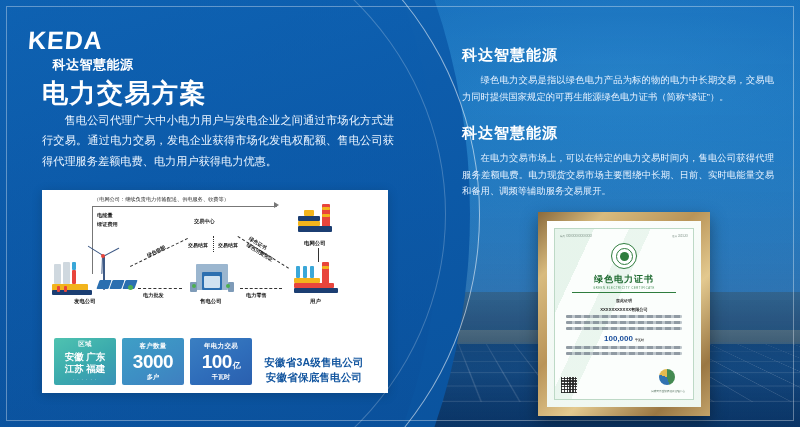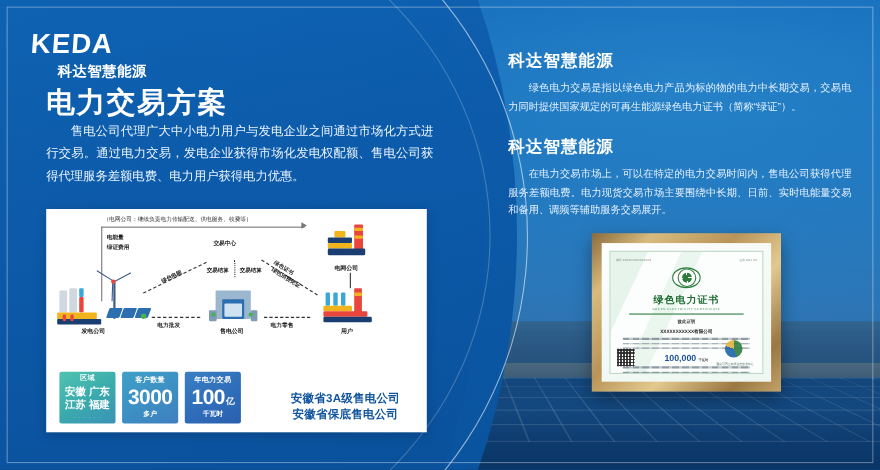--- a/index.html
+++ b/index.html
@@ -162,21 +162,21 @@
 
   
   .ic{ position:absolute; }
   .stack{ position:absolute; border-radius:1px; }
 
   .cap{ position:absolute; font-size:5.4px; color:#111; font-weight:bold; white-space:nowrap;}
 
   
   .stats{ position:absolute; left:12px; top:148px; display:flex; gap:6px; }
   .stat{
-    width:51px; height:47px; border-radius:2px; color:#fff;
+    width:62px; height:47px; border-radius:2px; color:#fff;
     display:flex; flex-direction:column; align-items:center; justify-content:center;
     text-align:center; line-height:1;
   }
   .stat.a{ background:linear-gradient(150deg,#4fc3b0 0%, #3aa9ad 55%, #3a92b8 100%); }
   .stat.b{ background:linear-gradient(150deg,#3f9fc6 0%, #3d8fc4 55%, #3f7fc0 100%); }
   .stat.c{ background:linear-gradient(150deg,#3a7fc2 0%, #2f6dba 55%, #2a5fae 100%); }
   .stat-t{ font-size:6.5px; font-weight:bold; opacity:.97; margin-bottom:3px; letter-spacing:.3px;}
   .stat-big{ font-size:19px; font-weight:bold; letter-spacing:-.5px; }
   .stat-big small{ font-size:8px; font-weight:bold; margin-left:1px; }
   .stat-u{ font-size:6.2px; margin-top:3px; font-weight:bold; }
@@ -190,21 +190,21 @@
   }
 
   
   .r-h{ position:absolute; color:#fff; font-weight:bold; font-size:15px; letter-spacing:1px; }
   .r-p{
     position:absolute; width:312px; color:#e7f2ff; font-size:9.3px; line-height:1.8;
     text-align:justify; text-indent:2em;
   }
 
   
-  .cert-wrap{ position:absolute; left:538px; top:212px; width:172px; height:144px; }
+  .cert-wrap{ position:absolute; left:538px; top:212px; width:172px; height:204px; }
   .cert-frame{
     position:absolute; inset:0;
     background:linear-gradient(135deg,#8a6a3c 0%, #d8bb7e 18%, #b99458 42%, #e3c98f 62%, #9a7743 85%, #c2a269 100%);
     padding:9px;
     box-shadow:0 6px 16px rgba(0,0,0,.38);
   }
   .cert-inner{
     position:absolute; inset:9px;
     background:linear-gradient(160deg,#ffffff 0%, #f4faf6 40%, #eef7f1 100%);
     padding:7px;

